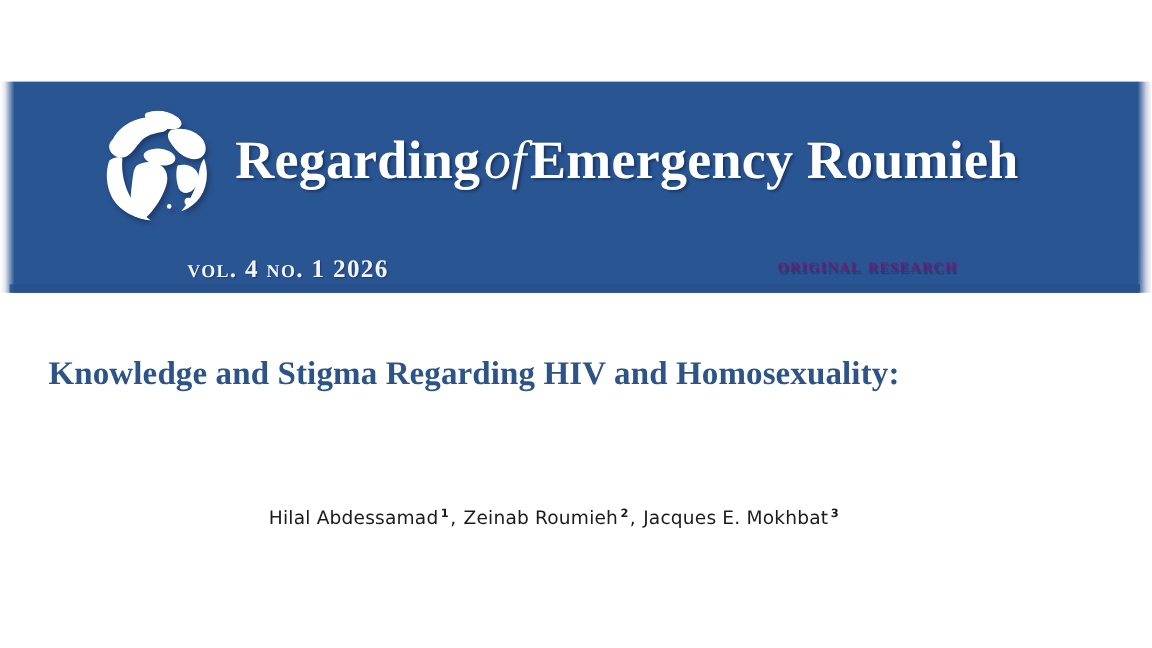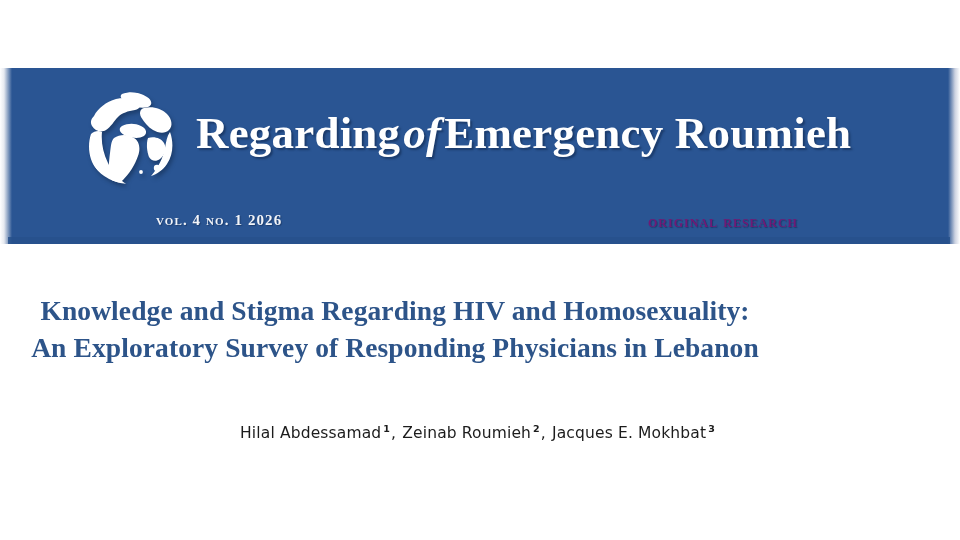--- a/index.html
+++ b/index.html
@@ -69,31 +69,31 @@
     font-family: "Liberation Serif", serif;
     font-size: 45px;
     font-weight: bold;
     color: #ffffff;
     letter-spacing: .2px;
     white-space: nowrap;
     text-shadow: 2px 2px 2px rgba(12,32,66,0.5);
   }
   .journal-title .of {
     font-style: italic;
-    font-weight: bold;
+    font-weight: normal;
     padding: 0 3px;
   }
 
   
   .issue-line {
     position: absolute;
     left: 156px;
     top: 212px;
     font-family: "Liberation Serif", serif;
-    font-size: 15px;
+    font-size: 21px;
     font-weight: bold;
     color: #f2f4f8;
     font-variant: small-caps;
     text-transform: lowercase;
     letter-spacing: 1.1px;
     white-space: nowrap;
     text-shadow: 1px 1px 1px rgba(12,32,66,0.45);
   }
 
   .section-label {
@@ -123,21 +123,21 @@
     font-size: 27.5px;
     line-height: 37px;
     color: #2d5489;
     letter-spacing: .1px;
   }
   .article-title .line { display: block; white-space: nowrap; }
 
   
   .authors {
     position: absolute;
-    left: 16px;
+    left: 0;
     top: 423px;
     width: 924px;
     text-align: center;
     font-family: "DejaVu Sans", sans-serif;
     font-size: 15.5px;
     color: #1c1c1c;
     letter-spacing: .15px;
     white-space: nowrap;
   }
   .authors sup {
@@ -202,20 +202,19 @@
 <div class="journal-title">
   <span>Regarding</span><span class="of">of</span><span>Emergency Roumieh</span>
 </div>
 
 <div class="issue-line">Vol. 4  No. 1  2026</div>
 
 <div class="section-label">Original Research</div>
 
 <div class="article-title">
   <span class="line">Knowledge and Stigma Regarding HIV and Homosexuality:</span>
-  <span class="line">An Exploratory Survey of Responding Physicians in Lebanon</span>
 </div>
 
 <div class="authors">
   <span><span>Hilal Abdessamad</span><sup>1</sup><span class="sep">,</span></span>
   <span><span>Zeinab Roumieh</span><sup>2</sup><span class="sep">,</span></span>
   <span><span>Jacques E. Mokhbat</span><sup>3</sup></span>
 </div>
 
 </body></html>

